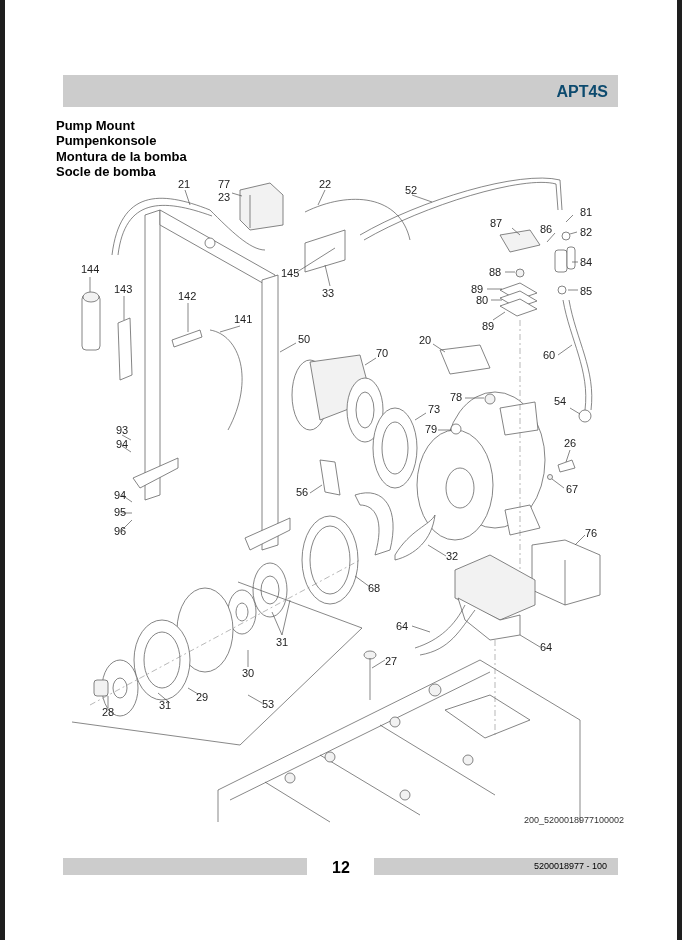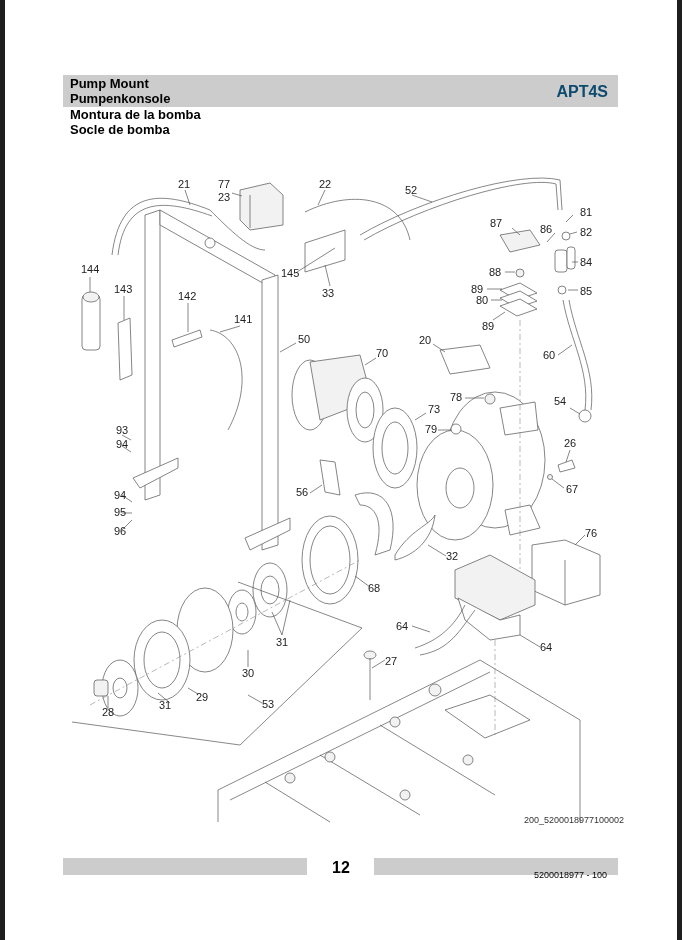--- a/index.html
+++ b/index.html
@@ -8,38 +8,38 @@
     background: #ffffff;
     font-family: "Liberation Sans", sans-serif;
   }
   .edge-left { position: absolute; left: 0; top: 0; width: 5px; height: 940px; background: #1e1e1e; }
   .edge-right { position: absolute; left: 677px; top: 0; width: 5px; height: 940px; background: #1e1e1e; }
   .header-bar {
     position: absolute; left: 63px; top: 75px; width: 555px; height: 32px;
     background: #cccccc;
   }
   .title-line {
-    position: absolute; left: 70px; font-size: 13px; font-weight: bold; color: #000;
-    line-height: 15px; white-space: nowrap;
+    position: absolute; left: 56px; font-size: 13px; font-weight: bold; color: #000;
+    line-height: 15px; white-space: nowrap; margin-top: 42px;
   }
   .model {
     position: absolute; right: 74px; top: 83px; font-size: 16px; font-weight: bold; color: #0c4a6e;
   }
   .footer-bar-left {
     position: absolute; left: 63px; top: 858px; width: 244px; height: 17px; background: #cccccc;
   }
   .footer-bar-right {
     position: absolute; left: 374px; top: 858px; width: 244px; height: 17px; background: #cccccc;
   }
   .page-num {
     position: absolute; left: 320px; top: 859px; width: 42px; text-align: center;
     font-size: 16px; font-weight: bold; color: #000;
   }
   .doc-num {
-    position: absolute; right: 75px; top: 861px; font-size: 9px; color: #000; margin-top: 9px;
+    position: absolute; right: 75px; top: 861px; font-size: 9px; color: #000;
   }
   .diagram { position: absolute; left: 0; top: 0; width: 682px; height: 940px; }
   .callout { font-family: "Liberation Sans", sans-serif; font-size: 11px; fill: #222; }
   .fig-id { position: absolute; left: 492px; top: 815px; font-size: 9px; color: #333; margin-left: 32px; }
   .ln { stroke: #555; stroke-width: 0.7; fill: none; }
   .part { stroke: #666; stroke-width: 0.8; fill: #fff; }
   .partf { stroke: #666; stroke-width: 0.8; fill: #f2f2f2; }
   .dash { stroke: #888; stroke-width: 0.6; stroke-dasharray: 6 3 2 3; fill: none; }
 </style>
 </head>

